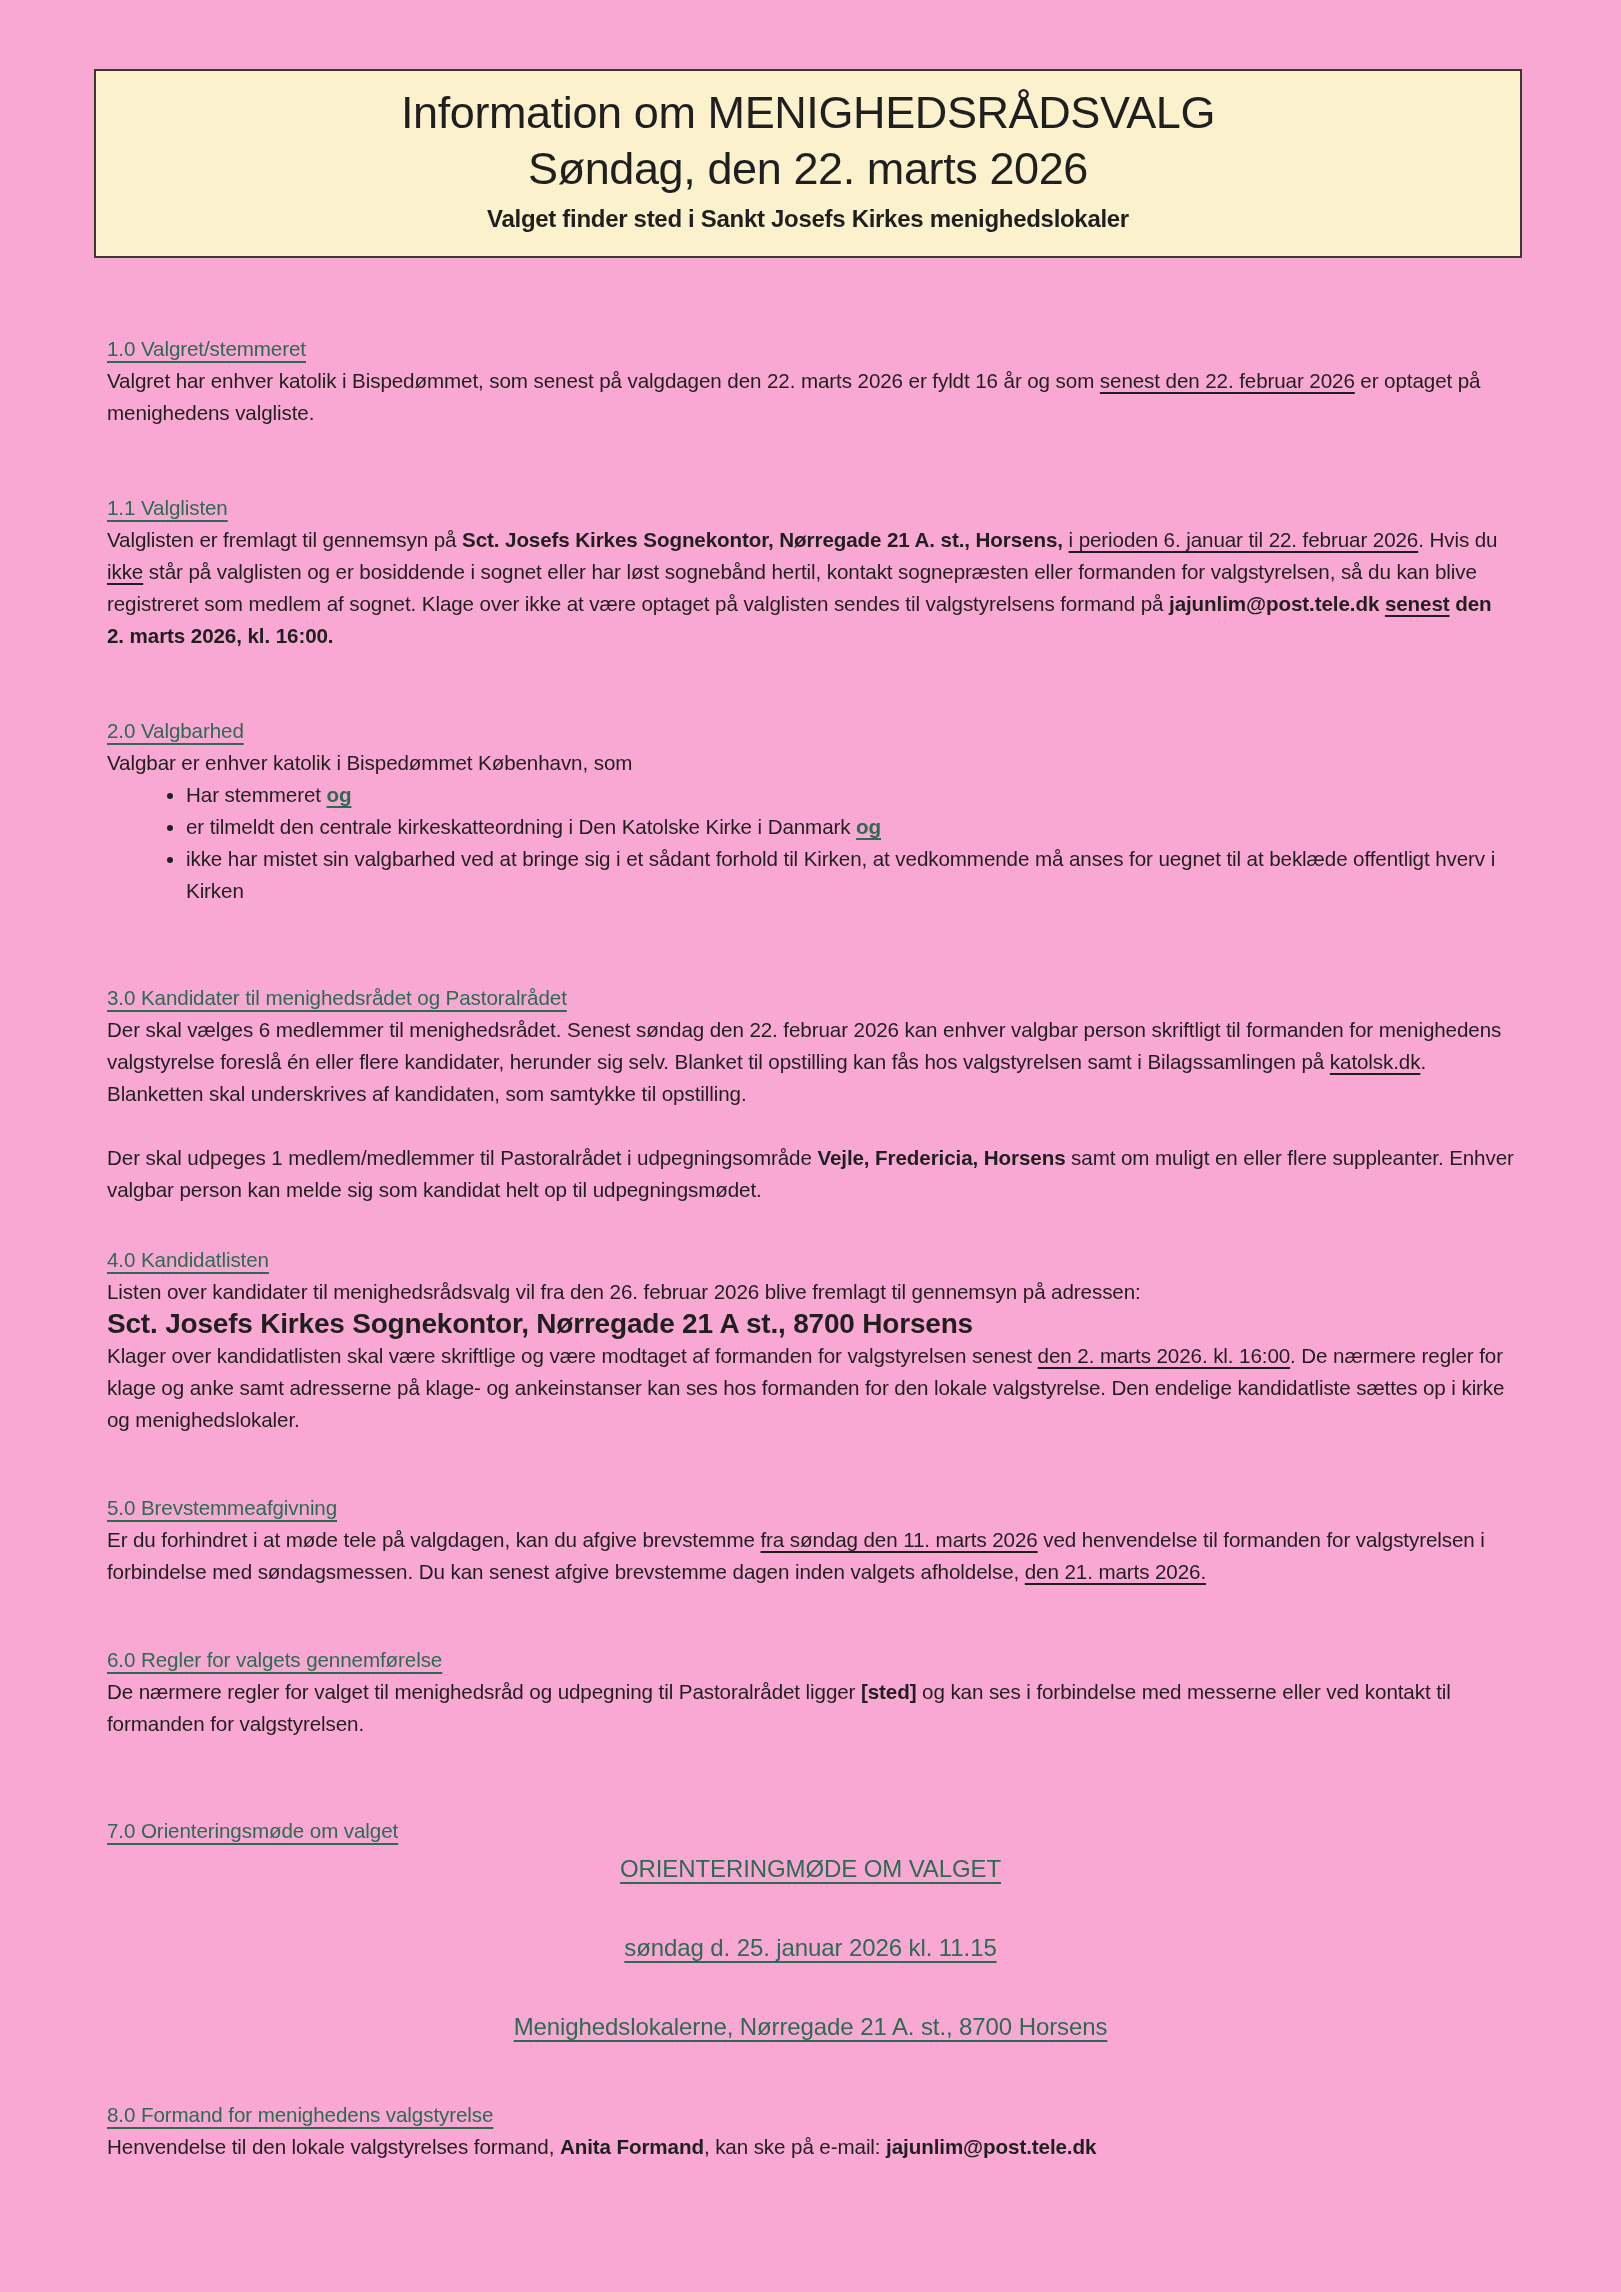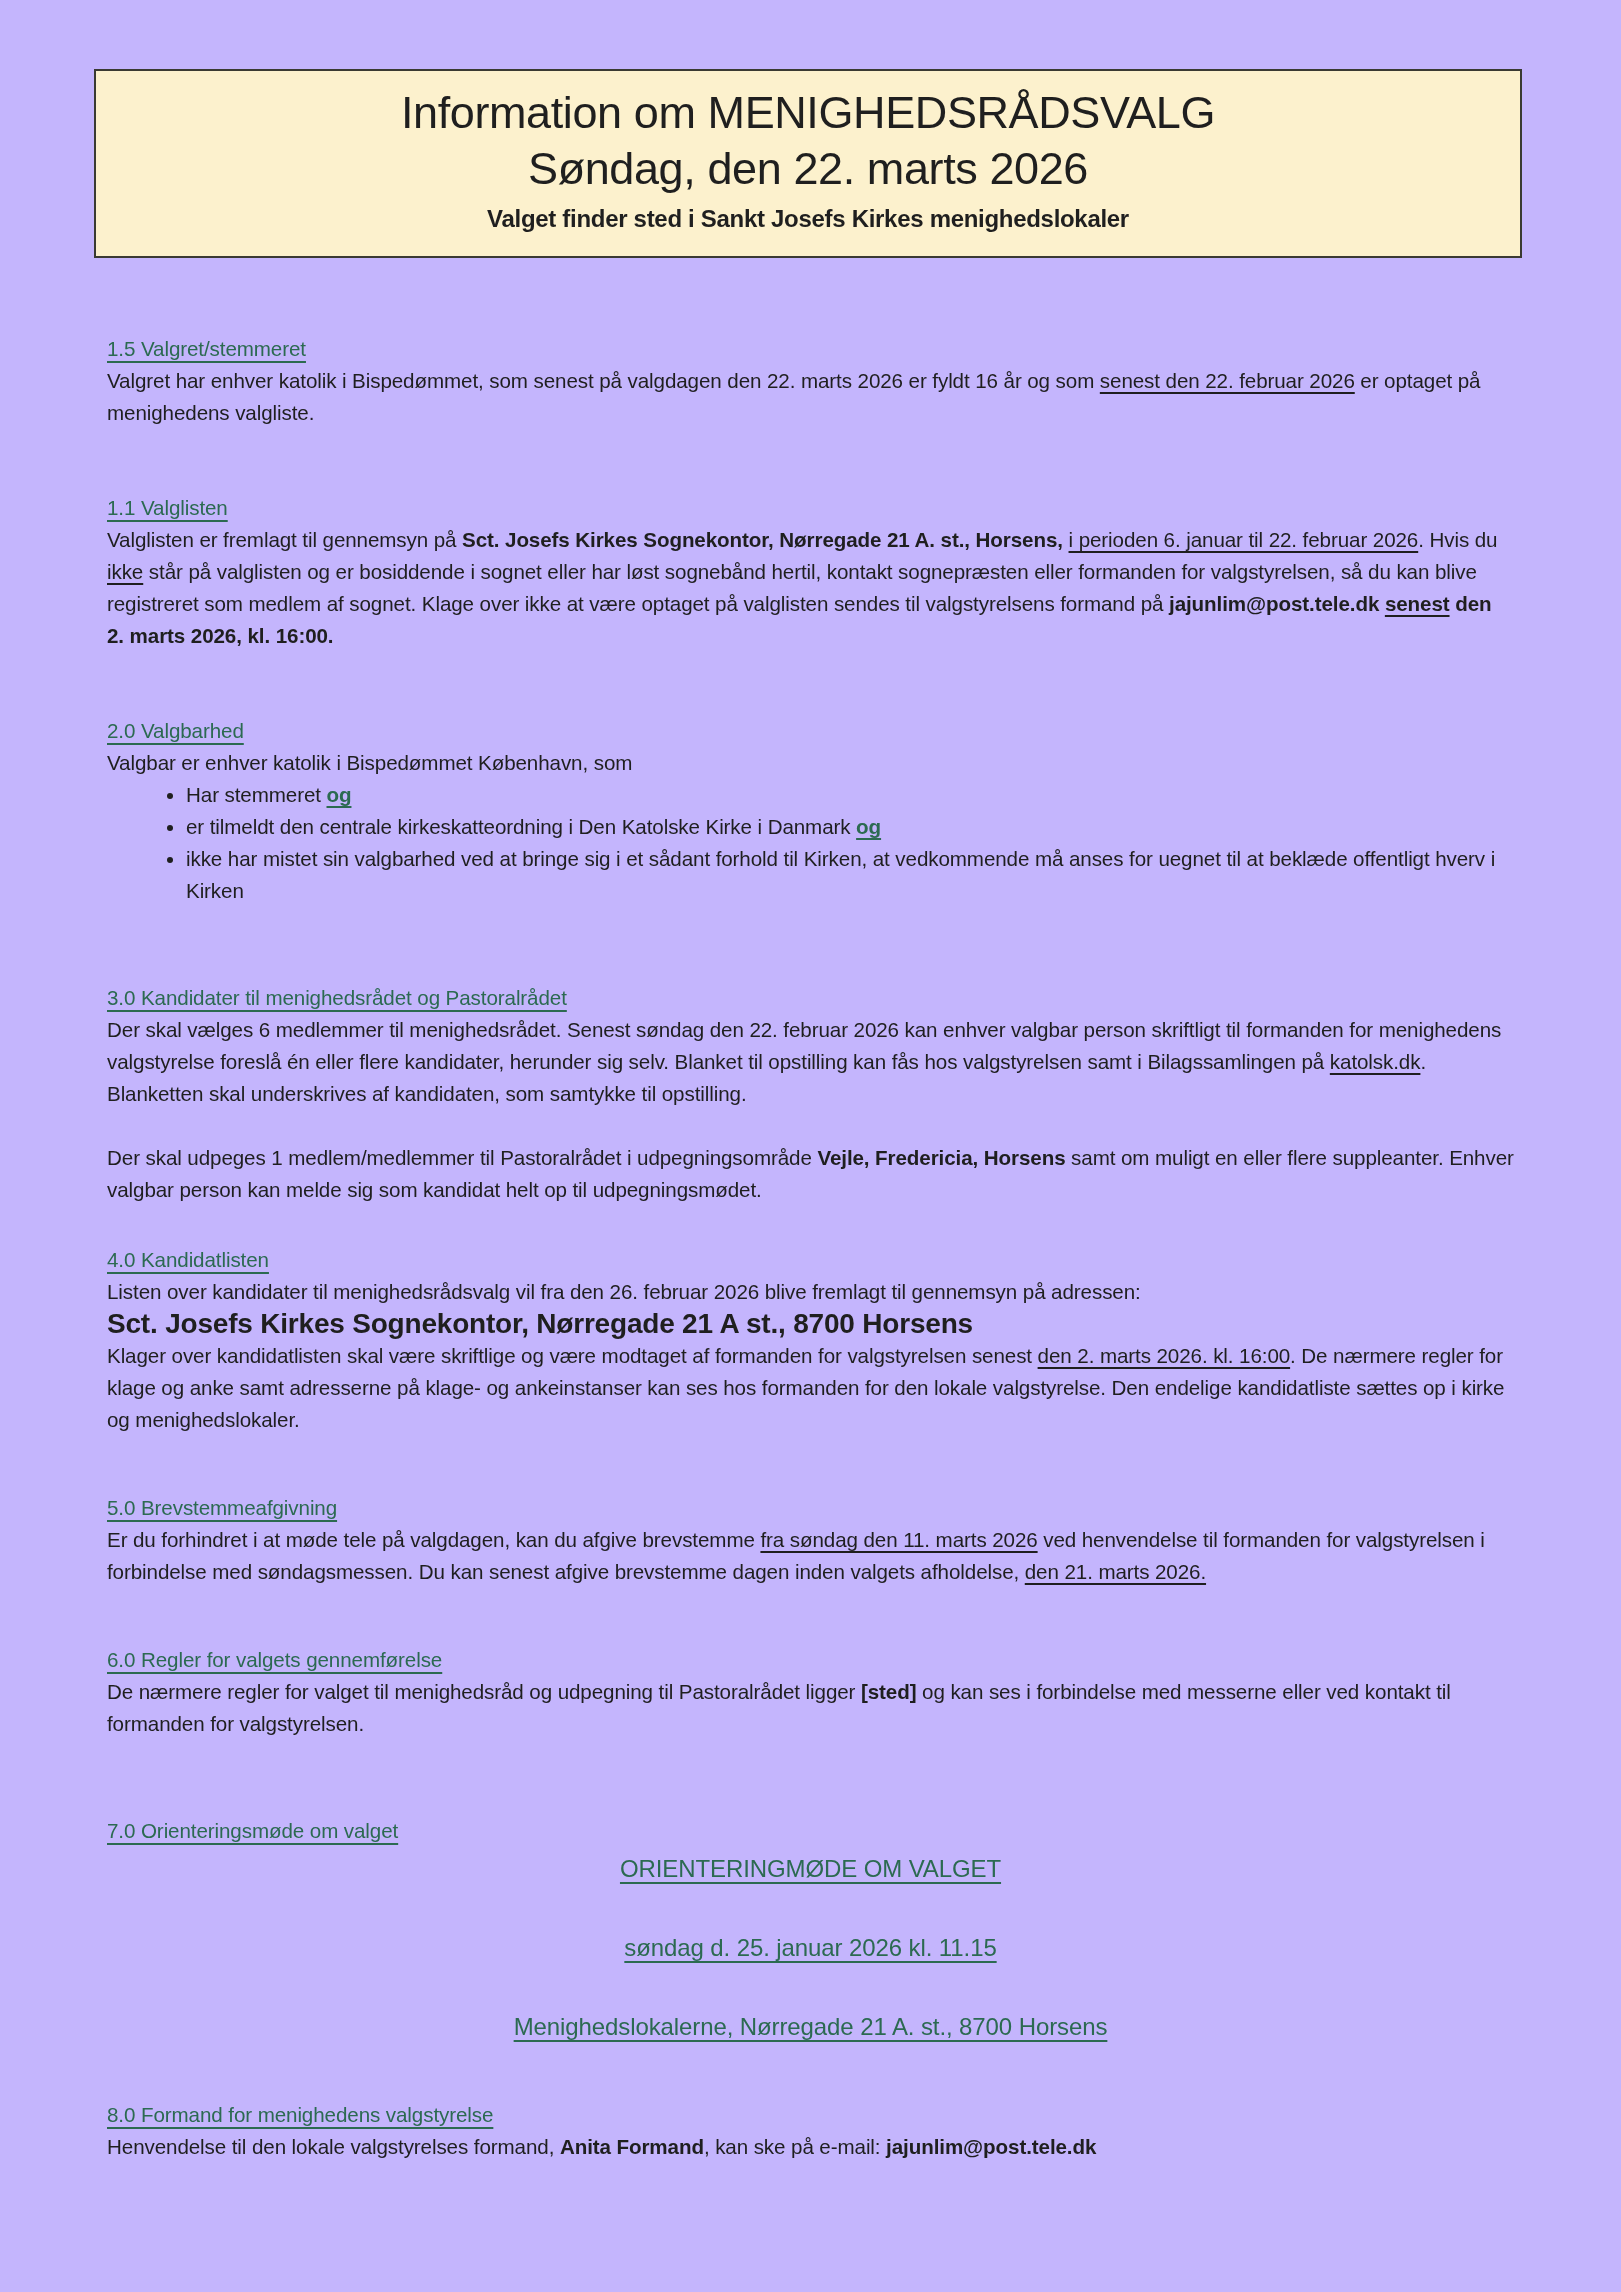--- a/index.html
+++ b/index.html
@@ -4,21 +4,21 @@
 <style>
   html, body {
     margin: 0;
     padding: 0;
     background: #ffffff;
   }
   .page {
     position: relative;
     width: 1621px;
     height: 2293px;
-    background: #c4b5fd;
+    background: #f9a8d4;
     font-family: "Liberation Sans", sans-serif;
     color: #1f1f1f;
     overflow: hidden;
   }
   
   .title-box {
     margin: 69px 99px 0 94px;
     background: #fcf1cd;
     border: 2.7px solid #3a3a32;
     text-align: center;
@@ -105,21 +105,21 @@
 
   <div class="title-box">
     <div class="title-line1">Information om MENIGHEDSRÅDSVALG</div>
     <div class="title-line2">Søndag, den 22. marts 2026</div>
     <div class="title-line3">Valget finder sted i Sankt Josefs Kirkes menighedslokaler</div>
   </div>
 
   <div class="content">
 
     <section class="gap-lg">
-      <h2 class="sec-h">1.5 Valgret/stemmeret</h2>
+      <h2 class="sec-h">1.0 Valgret/stemmeret</h2>
       <p><span>Valgret har enhver katolik i Bispedømmet, som senest på valgdagen den 22. marts 2026 er fyldt 16 år og som </span><span class="u">senest den 22. februar 2026</span><span> er optaget på menighedens valgliste.</span></p>
     </section>
 
     <section>
       <h2 class="sec-h">1.1 Valglisten</h2>
       <p><span>Valglisten er fremlagt til gennemsyn på </span><span class="b">Sct. Josefs Kirkes Sognekontor, Nørregade 21 A. st., Horsens,</span><span> </span><span class="u">i perioden 6. januar til 22. februar 2026</span><span>. Hvis du </span><span class="u">ikke</span><span> står på valglisten og er bosiddende i sognet eller har løst sognebånd hertil, kontakt sognepræsten eller formanden for valgstyrelsen, så du kan blive registreret som medlem af sognet. Klage over ikke at være optaget på valglisten sendes til valgstyrelsens formand på </span><span class="b">jajunlim@post.tele.dk</span><span class="b"> </span><span class="b u">senest</span><span class="b"> den 2. marts 2026, kl. 16:00.</span></p>
     </section>
 
     <section>
       <h2 class="sec-h">2.0 Valgbarhed</h2>

